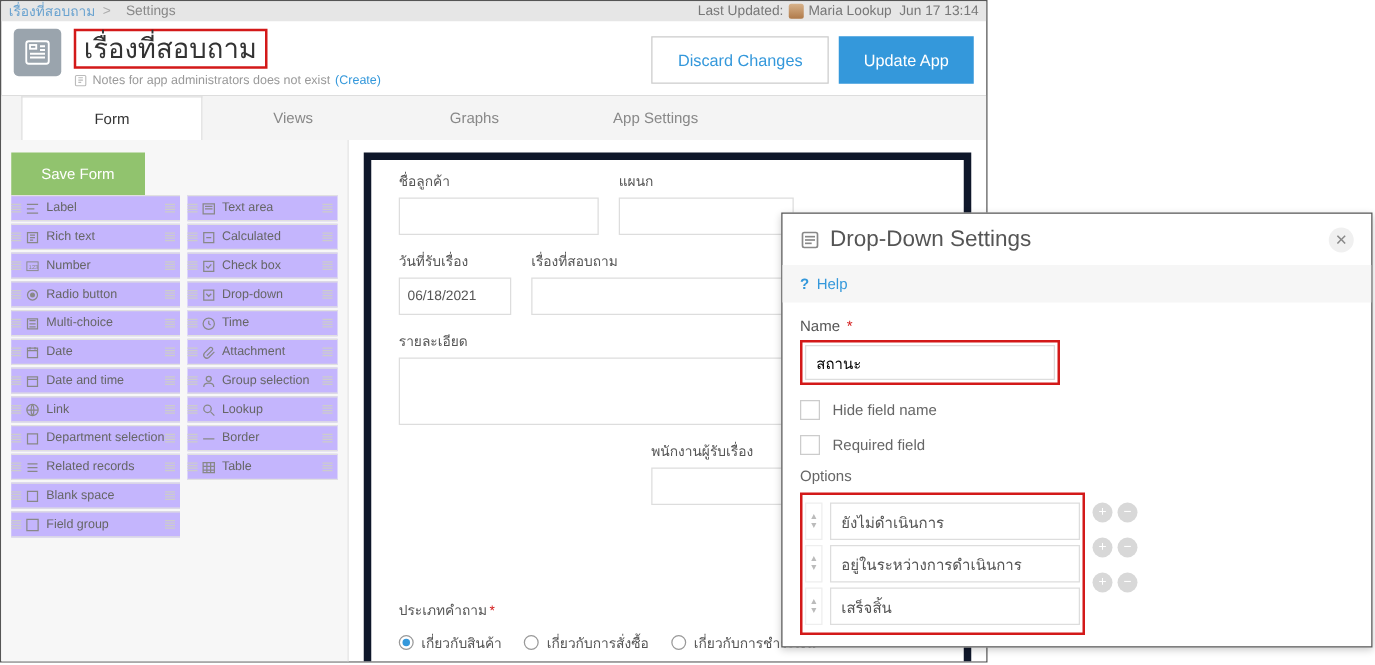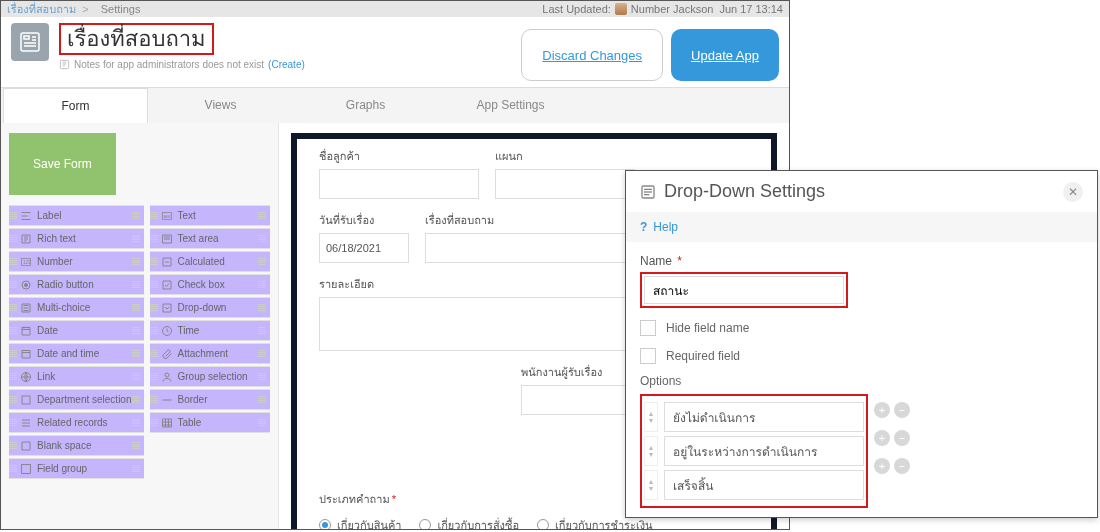--- a/index.html
+++ b/index.html
@@ -16,33 +16,33 @@
 
   
   .hd { display: flex; align-items: flex-start; padding: 6px 10px 6px 10px; border-bottom: 1px solid #ddd; }
   .app-icon { width: 38px; height: 38px; background: #9aa4ad; border-radius: 4px; display: flex; align-items: center; justify-content: center; margin-right: 10px; }
   .app-icon svg { width: 24px; height: 24px; }
   .hd-text { flex: 1; }
   .app-title { font-size: 22px; font-weight: 300; color: #333; border: 2px solid #d31919; padding: 0 6px; display: inline-block; line-height: 28px; }
   .admin-note { font-size: 10px; color: #999; margin-top: 4px; display: flex; align-items: center; gap: 4px;}
   .admin-note .create-link { color: #3498db; }
   .hd-buttons { display: flex; gap: 8px; align-items: center; padding-top: 6px; }
-  .btn { height: 52px; padding: 0 20px; display: flex; align-items: center; border-radius: 10px; font-size: 13px; cursor: pointer; text-decoration: underline; }
+  .btn { height: 38px; padding: 0 20px; display: flex; align-items: center; border-radius: 0; font-size: 13px; cursor: pointer; }
   .btn-discard { background: #fff; border: 1px solid #ccc; color: #3498db; }
   .btn-update { background: #3498db; color: #fff; }
 
   
-  .tabs { display: flex; background: #f4f4f4; padding-left: 2px; }
+  .tabs { display: flex; background: #f4f4f4; padding-left: 16px; }
   .tab { width: 145px; text-align: center; padding: 10px 0; color: #888; font-size: 12px; cursor: pointer; }
   .tab.active { background: #fff; border: 1px solid #ddd; border-bottom: none; color: #333; }
 
   
   .body-area { display: flex; background: #fff; height: calc(100% - 16px - 55px - 36px); overflow: hidden; }
   .left-panel { width: 278px; background: #f7f7f7; border-right: 1px solid #e5e5e5; padding: 10px 8px; }
-  .save-btn { background: #91c36e; color: #fff; padding: 24px 24px; display: inline-block; margin-bottom: 10px; font-size: 12px; }
+  .save-btn { background: #91c36e; color: #fff; padding: 10px 24px; display: inline-block; font-size: 12px; }
 
   .grabber { width:8px; display:flex; flex-direction:column; justify-content:center; gap:1px; }
   .grabber span { display:block; height:1px; background:#ccc; }
 
   .palette { display: flex; gap: 6px; }
   .palette-col { flex: 1; display: flex; flex-direction: column; gap: 2px; }
   .pal-item { display: flex; align-items: center; height: 21px; background: #c4b5fd; border: 1px solid #e0e0e0; border-left: none; border-right: none; font-size: 10px; color: #666; padding: 0 4px 0 0; cursor: grab; }
   .pal-item .ico { width: 18px; display:flex; align-items:center; justify-content:center; }
   .pal-item .ico svg { width:12px; height:12px; }
   .pal-item .lbl { flex: 1; white-space: nowrap; overflow: hidden; padding-left:2px;}
@@ -94,21 +94,21 @@
 <body>
 
 <div class="outer-frame">
   <div class="topbar">
     <span class="crumb">เรื่องที่สอบถาม</span>
     <span style="margin:0 6px;color:#aaa">&gt;</span>
     <span class="crumb2">Settings</span>
     <span class="spacer"></span>
     <span>Last Updated:</span>
     <span class="avatar"></span>
-    <span>Number Jackson</span>
+    <span>Maria Lookup</span>
     <span style="margin-left:6px">Jun 17 13:14</span>
   </div>
 
   <div class="hd">
     <div class="app-icon">
       <svg viewBox="0 0 24 24" fill="none" stroke="#fff" stroke-width="1.5">
           <rect x="3" y="3" width="18" height="18" rx="2"></rect>
           <rect x="6" y="6" width="5" height="3"></rect>
           <line x1="14" y1="7" x2="18" y2="7"></line>
           <line x1="14" y1="10" x2="18" y2="10"></line>
@@ -391,41 +391,20 @@
           </div>
         <div class="palette-col" id="pal-col2">
             <div class="pal-item">
               <div class="grabber">
                 <span></span>
                 <span></span>
                 <span></span>
                 <span></span>
               </div>
               <span class="ico">
-                <svg viewBox="0 0 24 24" fill="none" stroke="#888" stroke-width="1.5">
-                  <rect x="3" y="5" width="18" height="14"></rect>
-                  <text x="5" y="16" font-size="8" fill="#888" stroke="none">ABC</text>
-                </svg>
-              </span>
-              <span class="lbl">Text</span>
-              <div class="grabber">
-                <span></span>
-                <span></span>
-                <span></span>
-                <span></span>
-              </div>
-            </div>
-            <div class="pal-item">
-              <div class="grabber">
-                <span></span>
-                <span></span>
-                <span></span>
-                <span></span>
-              </div>
-              <span class="ico">
                 <svg viewBox="0 0 24 24" fill="none" stroke="#888" stroke-width="2">
                   <path d="M3 4h18v16H3zM6 8h12M6 12h12"></path>
                 </svg>
               </span>
               <span class="lbl">Text area</span>
               <div class="grabber">
                 <span></span>
                 <span></span>
                 <span></span>
                 <span></span>
@@ -539,20 +518,41 @@
                 <span></span>
                 <span></span>
               </div>
               <span class="ico">
                 <svg viewBox="0 0 24 24" fill="none" stroke="#888" stroke-width="2">
                   <circle cx="12" cy="8" r="4"></circle>
                   <path d="M4 21c0-4 4-6 8-6s8 2 8 6"></path>
                 </svg>
               </span>
               <span class="lbl">Group selection</span>
+              <div class="grabber">
+                <span></span>
+                <span></span>
+                <span></span>
+                <span></span>
+              </div>
+            </div>
+            <div class="pal-item">
+              <div class="grabber">
+                <span></span>
+                <span></span>
+                <span></span>
+                <span></span>
+              </div>
+              <span class="ico">
+                <svg viewBox="0 0 24 24" fill="none" stroke="#888" stroke-width="2">
+                  <circle cx="10" cy="10" r="6"></circle>
+                  <line x1="15" y1="15" x2="21" y2="21"></line>
+                </svg>
+              </span>
+              <span class="lbl">Lookup</span>
               <div class="grabber">
                 <span></span>
                 <span></span>
                 <span></span>
                 <span></span>
               </div>
             </div>
             <div class="pal-item">
               <div class="grabber">
                 <span></span>

